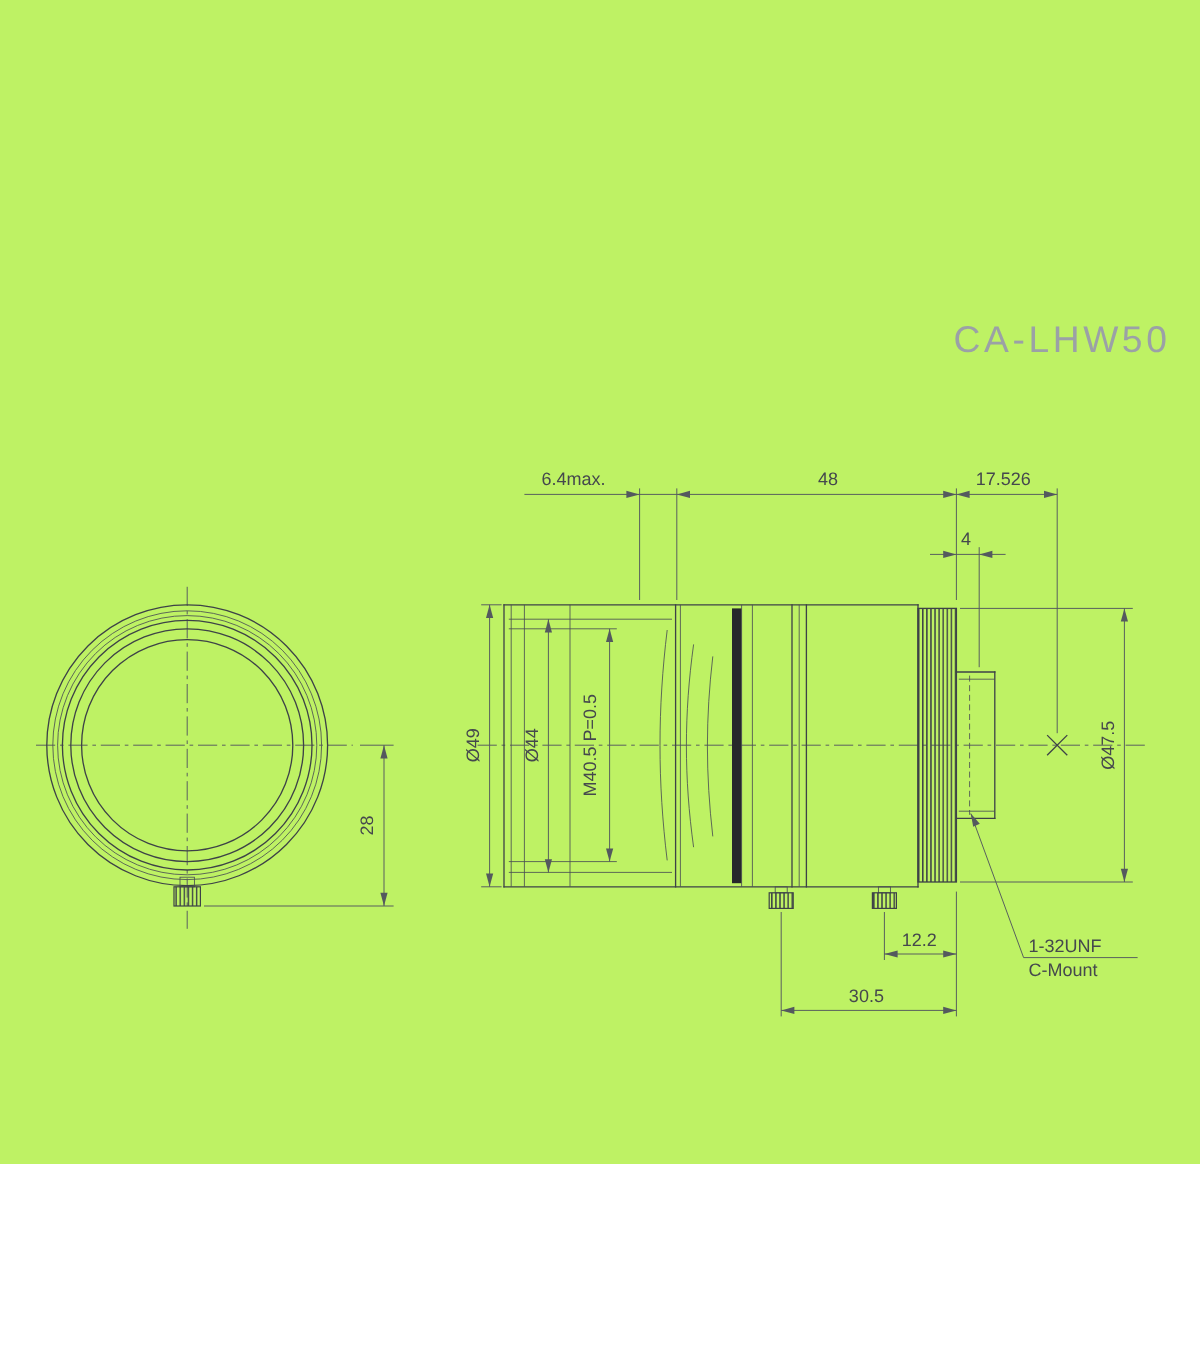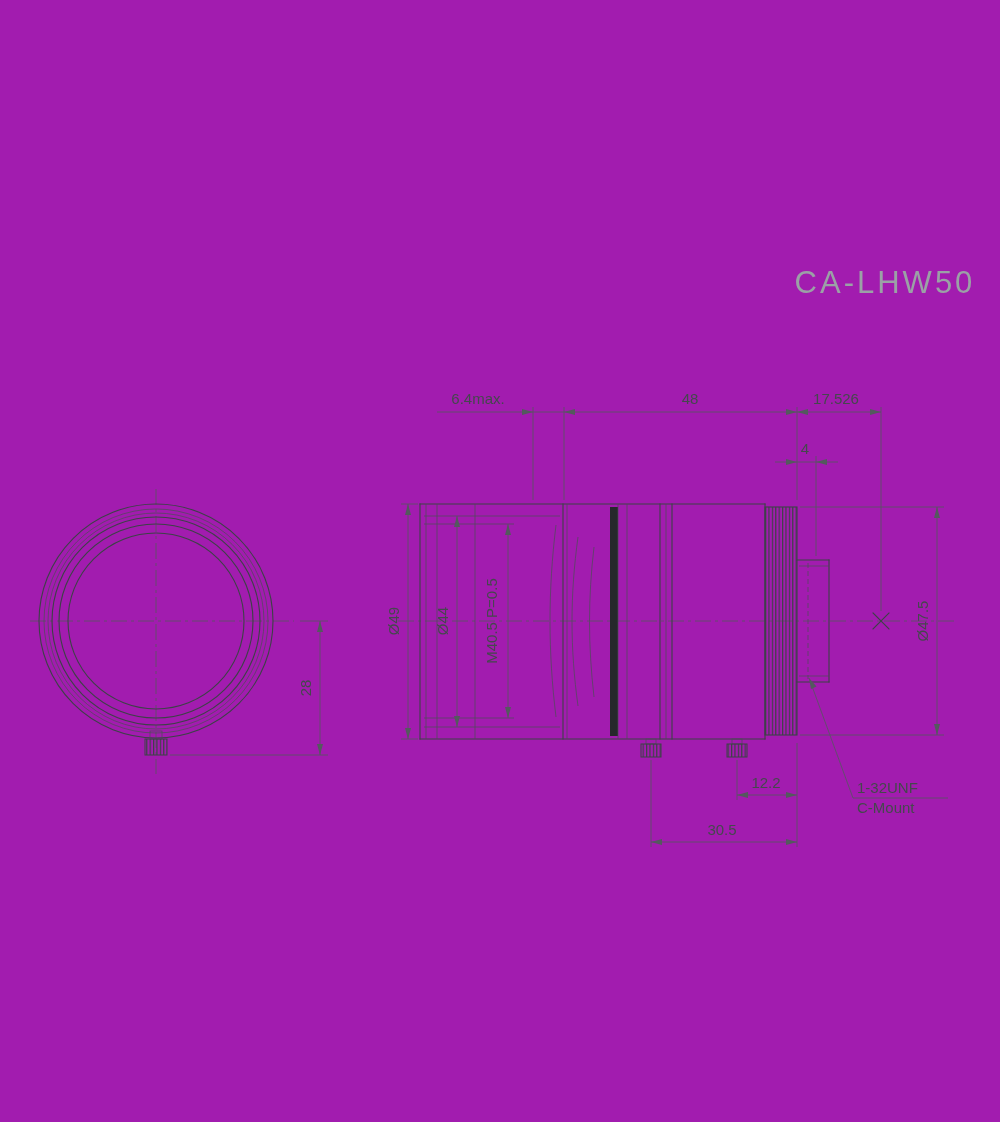--- a/index.html
+++ b/index.html
@@ -1,16 +1,16 @@
 <!DOCTYPE html>
 <html><head>
 <meta charset="utf-8">
 <style>
   html,body{margin:0;padding:0;background:#ffffff;}
-  .stage{position:relative;width:1000px;height:1122px;background:#a21caf;overflow:hidden;}
+  .stage{position:relative;width:1000px;height:970px;background:#bef264;overflow:hidden;}
   svg{display:block;}
   .geo{stroke:#3d4247;stroke-width:1.1;fill:none;stroke-linecap:square;}
   .geothin{stroke:#4a4f54;stroke-width:0.7;fill:none;}
   .cl{stroke:#55595e;stroke-width:0.8;fill:none;stroke-dasharray:16 4 3 4;}
   .dim{stroke:#54595e;stroke-width:0.8;fill:none;}
   .arr{fill:#54595e;stroke:none;}
   .dimtxt{font-family:"Liberation Sans","DejaVu Sans",sans-serif;font-size:15px;fill:#45484d;}
   .titletxt{font-family:"Liberation Sans","DejaVu Sans",sans-serif;font-size:31px;fill:#9ba1a6;letter-spacing:3px;}
   .dark{fill:#26282b;stroke:none;}
 </style>

